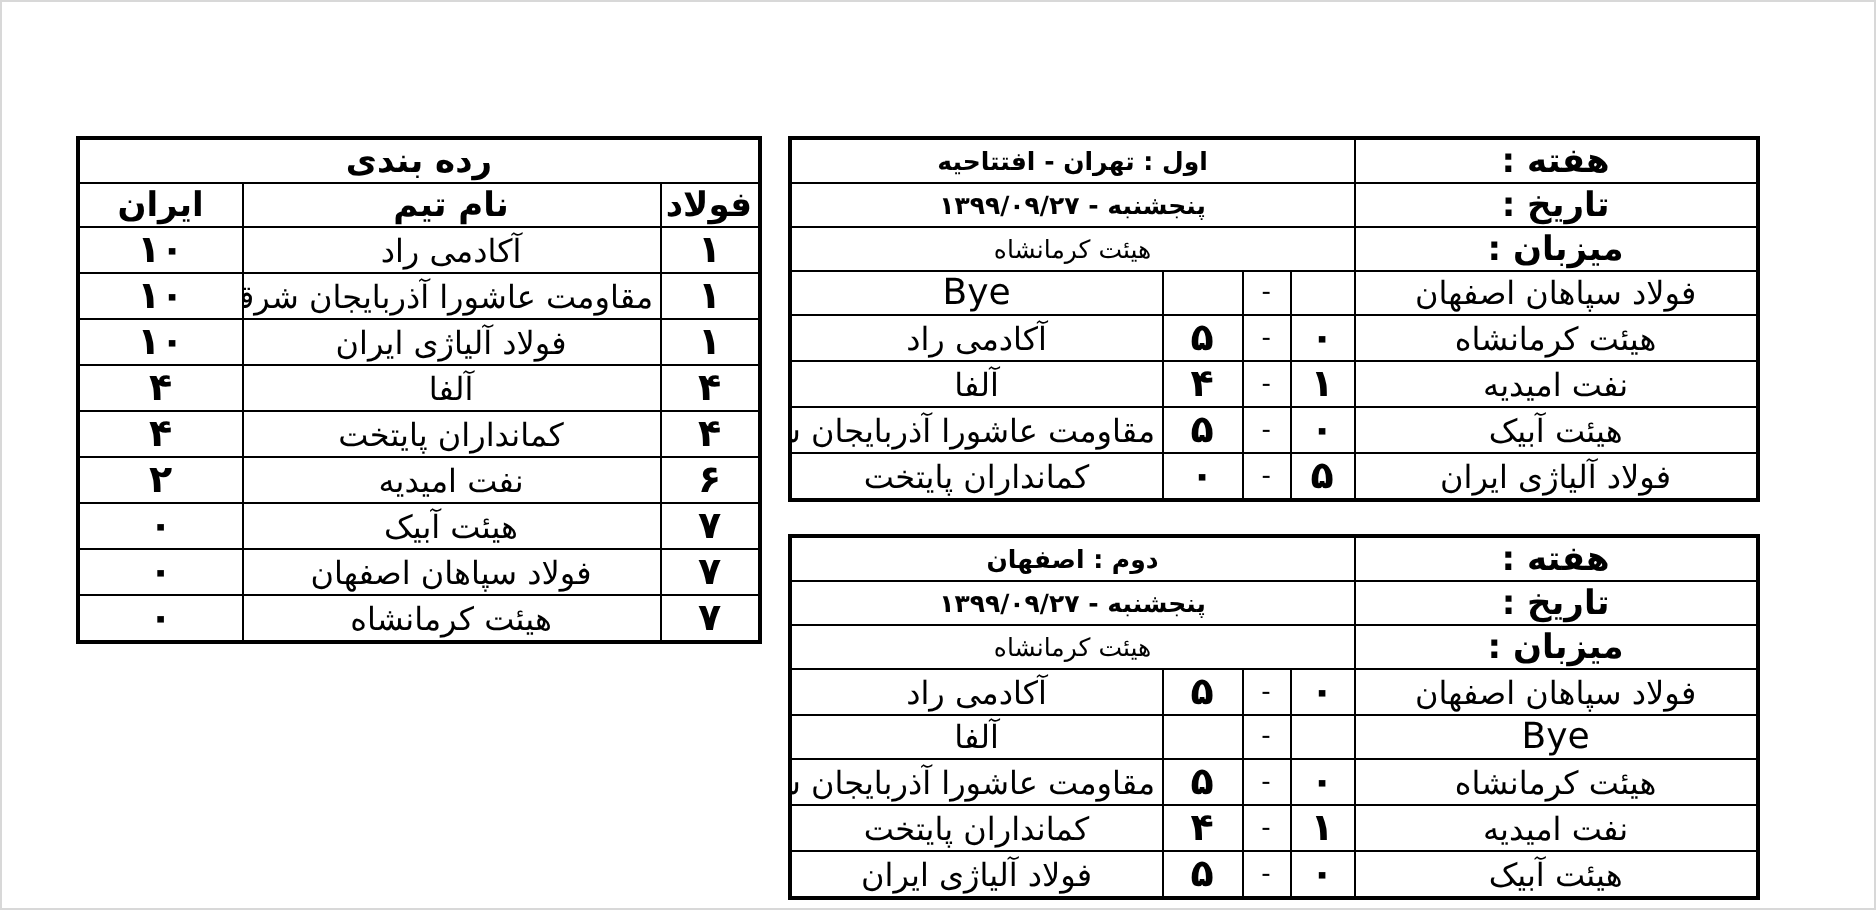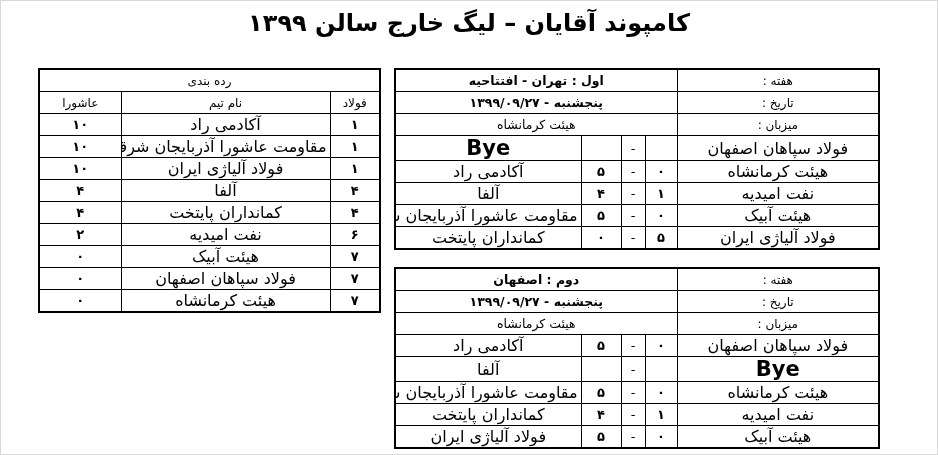--- a/index.html
+++ b/index.html
@@ -34,59 +34,58 @@
     border:1px solid #000;
     height:21px;
     padding:0 3px;
     text-align:center;
     vertical-align:middle;
     font-size:12px;
     white-space:nowrap;
     overflow:hidden;
   }
   table{border:2px solid #000;}
-  .hdr{font-weight:normal;font-size:12px;}
-  .num{font-weight:bold;font-size:13px;}
+  .hdr{font-weight:bold;font-size:17px;}
+  .num{font-weight:bold;font-size:19px;}
   .team{font-size:16px;font-weight:normal;}
   .val{font-weight:bold;font-size:12.5px;}
   .host{font-weight:normal;font-size:12.5px;}
   .sep{font-weight:normal;font-size:13px;}
   td.bye{
-    font-size:21px;
-    font-weight:bold;
+    font-size:18px;
+    font-weight:normal;
     font-family:"DejaVu Sans", sans-serif;
     direction:ltr;
   }
   
   #standings{left:37px;top:67px;width:341px;}
   
   #week1{left:393px;top:67px;width:484px;}
   #week2{left:393px;top:266px;width:484px;}
 </style>
 </head>
 <body>
 
 <div class="page">
 
-  <div class="title">کامپوند آقایان – لیگ خارج سالن ۱۳۹۹</div>
 
   <table id="standings">
     <colgroup>
         <col style="width:50px">
         <col style="width:209px">
         <col style="width:82px">
       </colgroup>
     <tbody>
         <tr>
       <td colspan="3" class="hdr">رده بندی</td>
     </tr>
     <tr>
       <td class="hdr">فولاد</td>
       <td class="hdr">نام تیم</td>
-      <td class="hdr">عاشورا</td>
+      <td class="hdr">ایران</td>
     </tr>
     <tr>
       <td class="num">۱</td>
       <td class="team">آکادمی راد</td>
       <td class="num">۱۰</td>
     </tr>
     <tr>
       <td class="num">۱</td>
       <td class="team">مقاومت عاشورا آذربایجان شرقی</td>
       <td class="num">۱۰</td>

